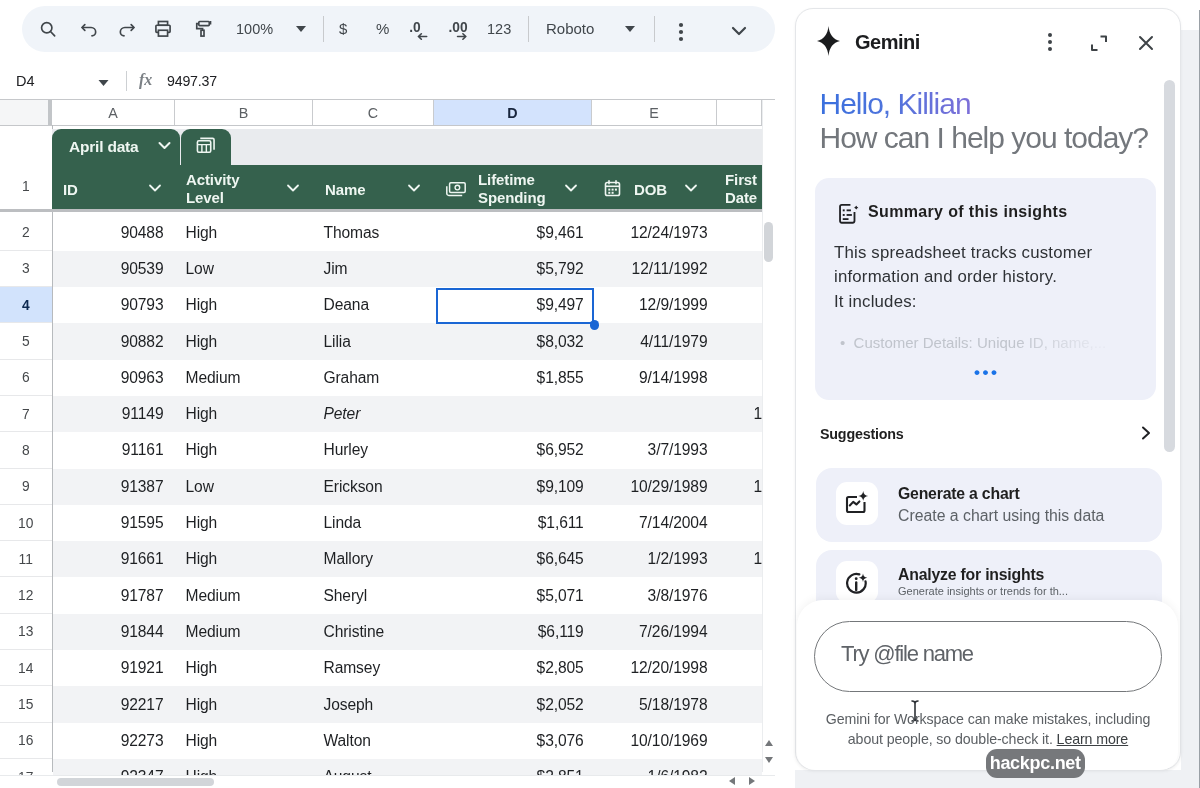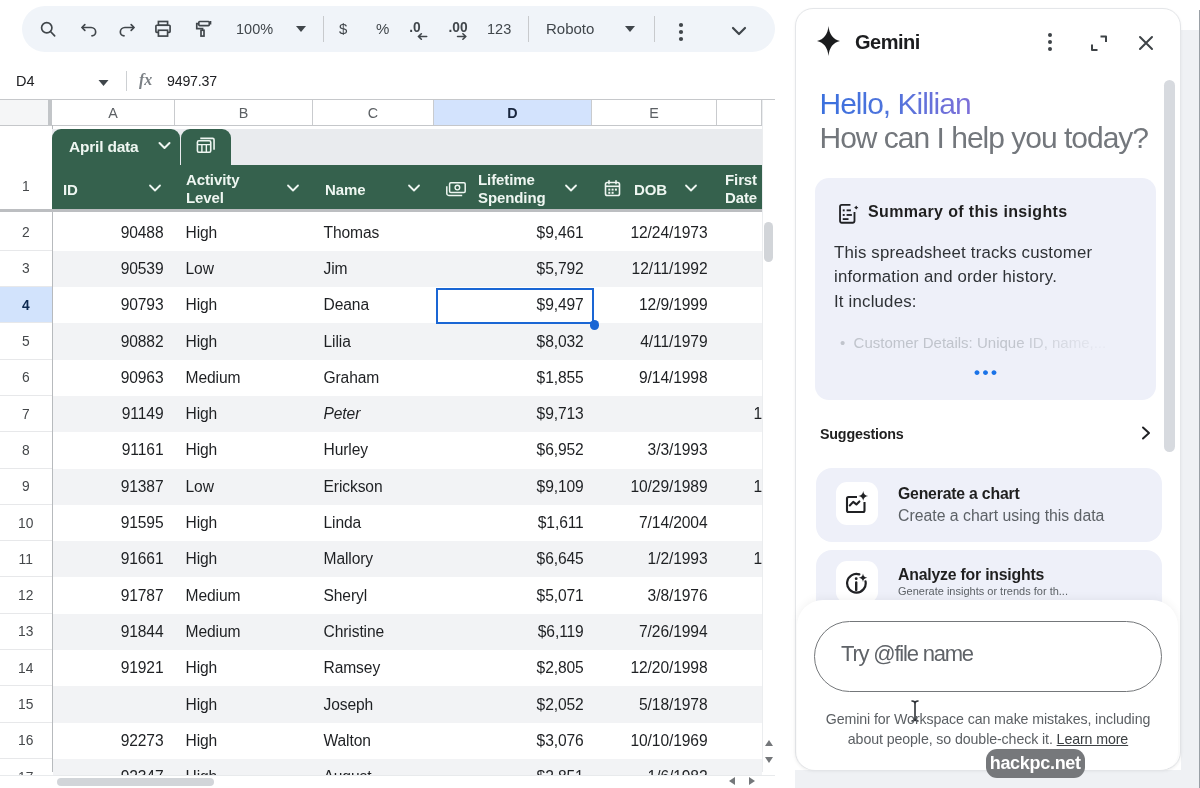--- a/index.html
+++ b/index.html
@@ -126,30 +126,29 @@
 <div class="cl" style="top:359.7px;height:36.3px;left:185.5px;">Medium</div>
 <div class="cl" style="top:359.7px;height:36.3px;left:323.5px;">Graham</div>
 <div class="cr" style="top:359.7px;height:36.3px;left:434px;width:149.7px;">$1,855</div>
 <div class="cr" style="top:359.7px;height:36.3px;left:434px;width:273.5px;">9/14/1998</div>
 <div style="position:absolute;left:0;top:396.0px;width:51.5px;height:36.3px;background:#ffffff;border-bottom:1px solid #e7e8ea;"></div>
 <div class="rn" style="top:396.0px;height:36.3px;font-weight:400;color:#45484b;">7</div>
 <div style="position:absolute;left:53px;top:396.0px;width:709px;height:36.3px;background:#f2f3f5;"></div>
 <div class="cr" style="top:396.0px;height:36.3px;left:53px;width:110.5px;">91149</div>
 <div class="cl" style="top:396.0px;height:36.3px;left:185.5px;">High</div>
 <div class="cl" style="top:396.0px;height:36.3px;left:323.5px;font-style:italic;">Peter</div>
-<div class="cr" style="top:396.0px;height:36.3px;left:434px;width:149.7px;">$9,713</div>
 <div class="cl" style="top:396.0px;height:36.3px;left:753.5px;">1</div>
 <div style="position:absolute;left:0;top:432.3px;width:51.5px;height:36.3px;background:#ffffff;border-bottom:1px solid #e7e8ea;"></div>
 <div class="rn" style="top:432.3px;height:36.3px;font-weight:400;color:#45484b;">8</div>
 <div style="position:absolute;left:53px;top:432.3px;width:709px;height:36.3px;background:#ffffff;"></div>
 <div class="cr" style="top:432.3px;height:36.3px;left:53px;width:110.5px;">91161</div>
 <div class="cl" style="top:432.3px;height:36.3px;left:185.5px;">High</div>
 <div class="cl" style="top:432.3px;height:36.3px;left:323.5px;">Hurley</div>
 <div class="cr" style="top:432.3px;height:36.3px;left:434px;width:149.7px;">$6,952</div>
-<div class="cr" style="top:432.3px;height:36.3px;left:434px;width:273.5px;">3/3/1993</div>
+<div class="cr" style="top:432.3px;height:36.3px;left:434px;width:273.5px;">3/7/1993</div>
 <div style="position:absolute;left:0;top:468.6px;width:51.5px;height:36.3px;background:#ffffff;border-bottom:1px solid #e7e8ea;"></div>
 <div class="rn" style="top:468.6px;height:36.3px;font-weight:400;color:#45484b;">9</div>
 <div style="position:absolute;left:53px;top:468.6px;width:709px;height:36.3px;background:#f2f3f5;"></div>
 <div class="cr" style="top:468.6px;height:36.3px;left:53px;width:110.5px;">91387</div>
 <div class="cl" style="top:468.6px;height:36.3px;left:185.5px;">Low</div>
 <div class="cl" style="top:468.6px;height:36.3px;left:323.5px;">Erickson</div>
 <div class="cr" style="top:468.6px;height:36.3px;left:434px;width:149.7px;">$9,109</div>
 <div class="cr" style="top:468.6px;height:36.3px;left:434px;width:273.5px;">10/29/1989</div>
 <div class="cl" style="top:468.6px;height:36.3px;left:753.5px;">1</div>
 <div style="position:absolute;left:0;top:504.9px;width:51.5px;height:36.3px;background:#ffffff;border-bottom:1px solid #e7e8ea;"></div>
@@ -189,20 +188,21 @@
 <div class="rn" style="top:650.1px;height:36.3px;font-weight:400;color:#45484b;">14</div>
 <div style="position:absolute;left:53px;top:650.1px;width:709px;height:36.3px;background:#ffffff;"></div>
 <div class="cr" style="top:650.1px;height:36.3px;left:53px;width:110.5px;">91921</div>
 <div class="cl" style="top:650.1px;height:36.3px;left:185.5px;">High</div>
 <div class="cl" style="top:650.1px;height:36.3px;left:323.5px;">Ramsey</div>
 <div class="cr" style="top:650.1px;height:36.3px;left:434px;width:149.7px;">$2,805</div>
 <div class="cr" style="top:650.1px;height:36.3px;left:434px;width:273.5px;">12/20/1998</div>
 <div style="position:absolute;left:0;top:686.4px;width:51.5px;height:36.3px;background:#ffffff;border-bottom:1px solid #e7e8ea;"></div>
 <div class="rn" style="top:686.4px;height:36.3px;font-weight:400;color:#45484b;">15</div>
 <div style="position:absolute;left:53px;top:686.4px;width:709px;height:36.3px;background:#f2f3f5;"></div>
+<div class="cr" style="top:686.4px;height:36.3px;left:53px;width:110.5px;">92217</div>
 <div class="cl" style="top:686.4px;height:36.3px;left:185.5px;">High</div>
 <div class="cl" style="top:686.4px;height:36.3px;left:323.5px;">Joseph</div>
 <div class="cr" style="top:686.4px;height:36.3px;left:434px;width:149.7px;">$2,052</div>
 <div class="cr" style="top:686.4px;height:36.3px;left:434px;width:273.5px;">5/18/1978</div>
 <div style="position:absolute;left:0;top:722.7px;width:51.5px;height:36.3px;background:#ffffff;border-bottom:1px solid #e7e8ea;"></div>
 <div class="rn" style="top:722.7px;height:36.3px;font-weight:400;color:#45484b;">16</div>
 <div style="position:absolute;left:53px;top:722.7px;width:709px;height:36.3px;background:#ffffff;"></div>
 <div class="cr" style="top:722.7px;height:36.3px;left:53px;width:110.5px;">92273</div>
 <div class="cl" style="top:722.7px;height:36.3px;left:185.5px;">High</div>
 <div class="cl" style="top:722.7px;height:36.3px;left:323.5px;">Walton</div>

